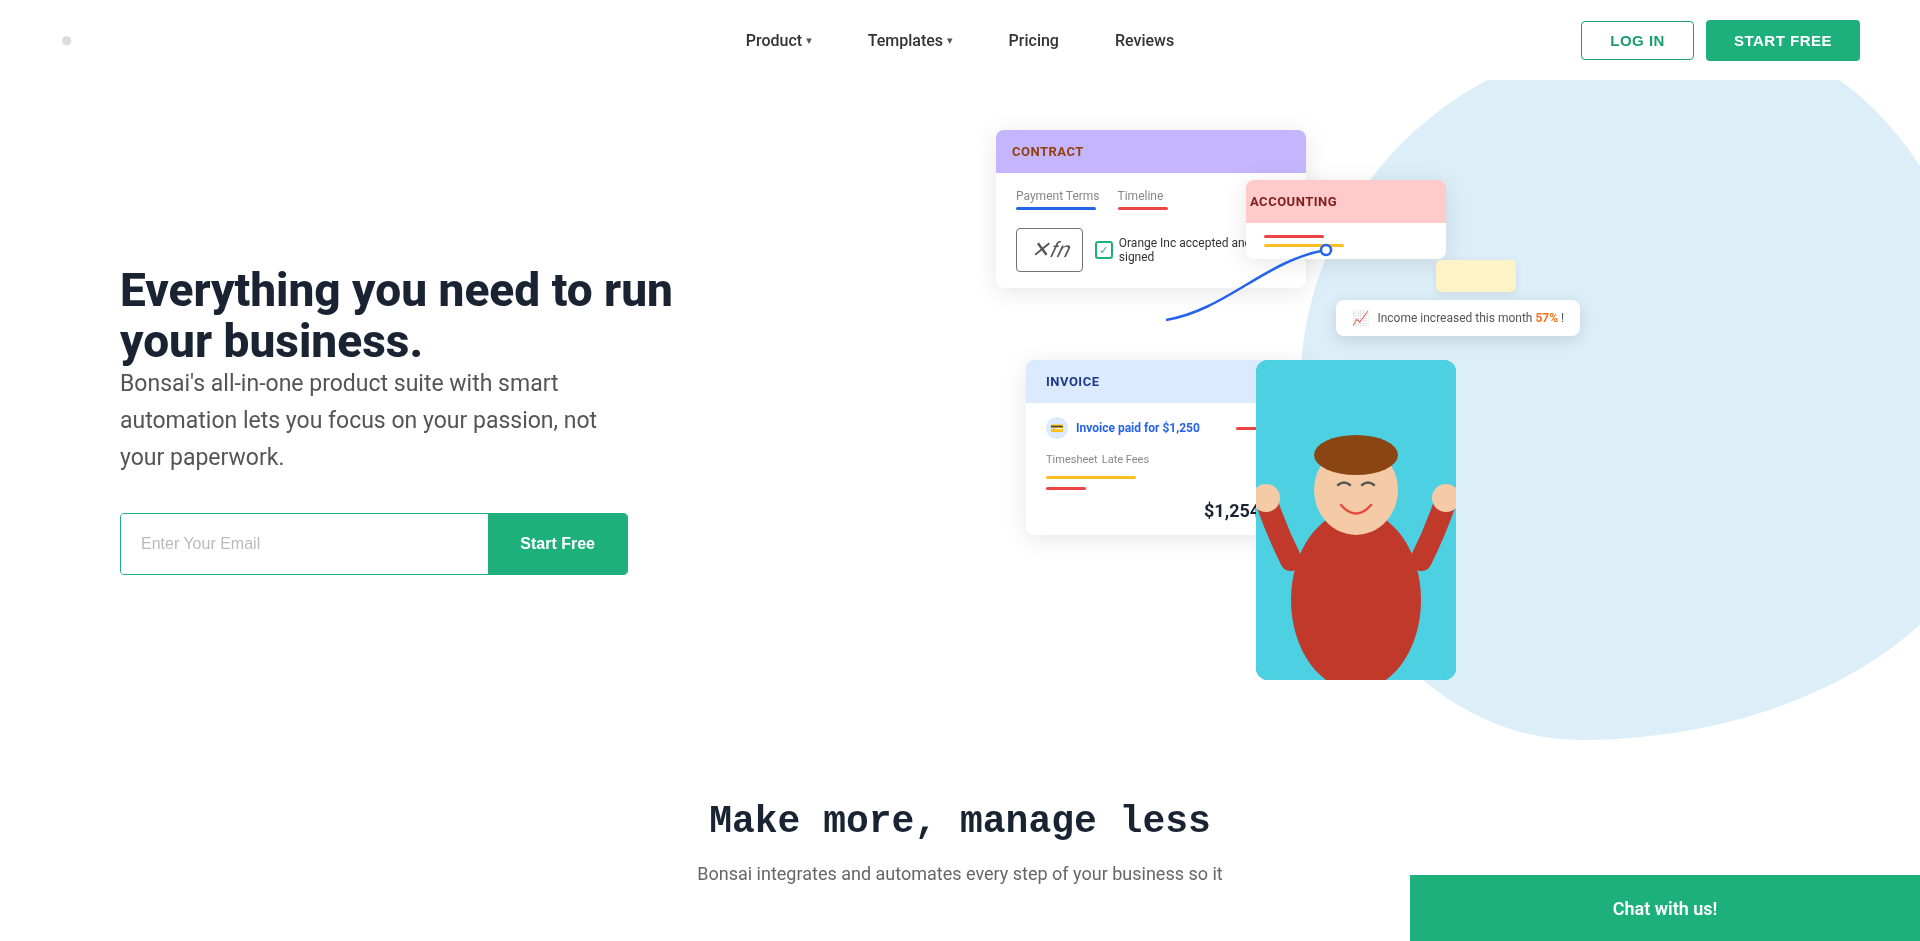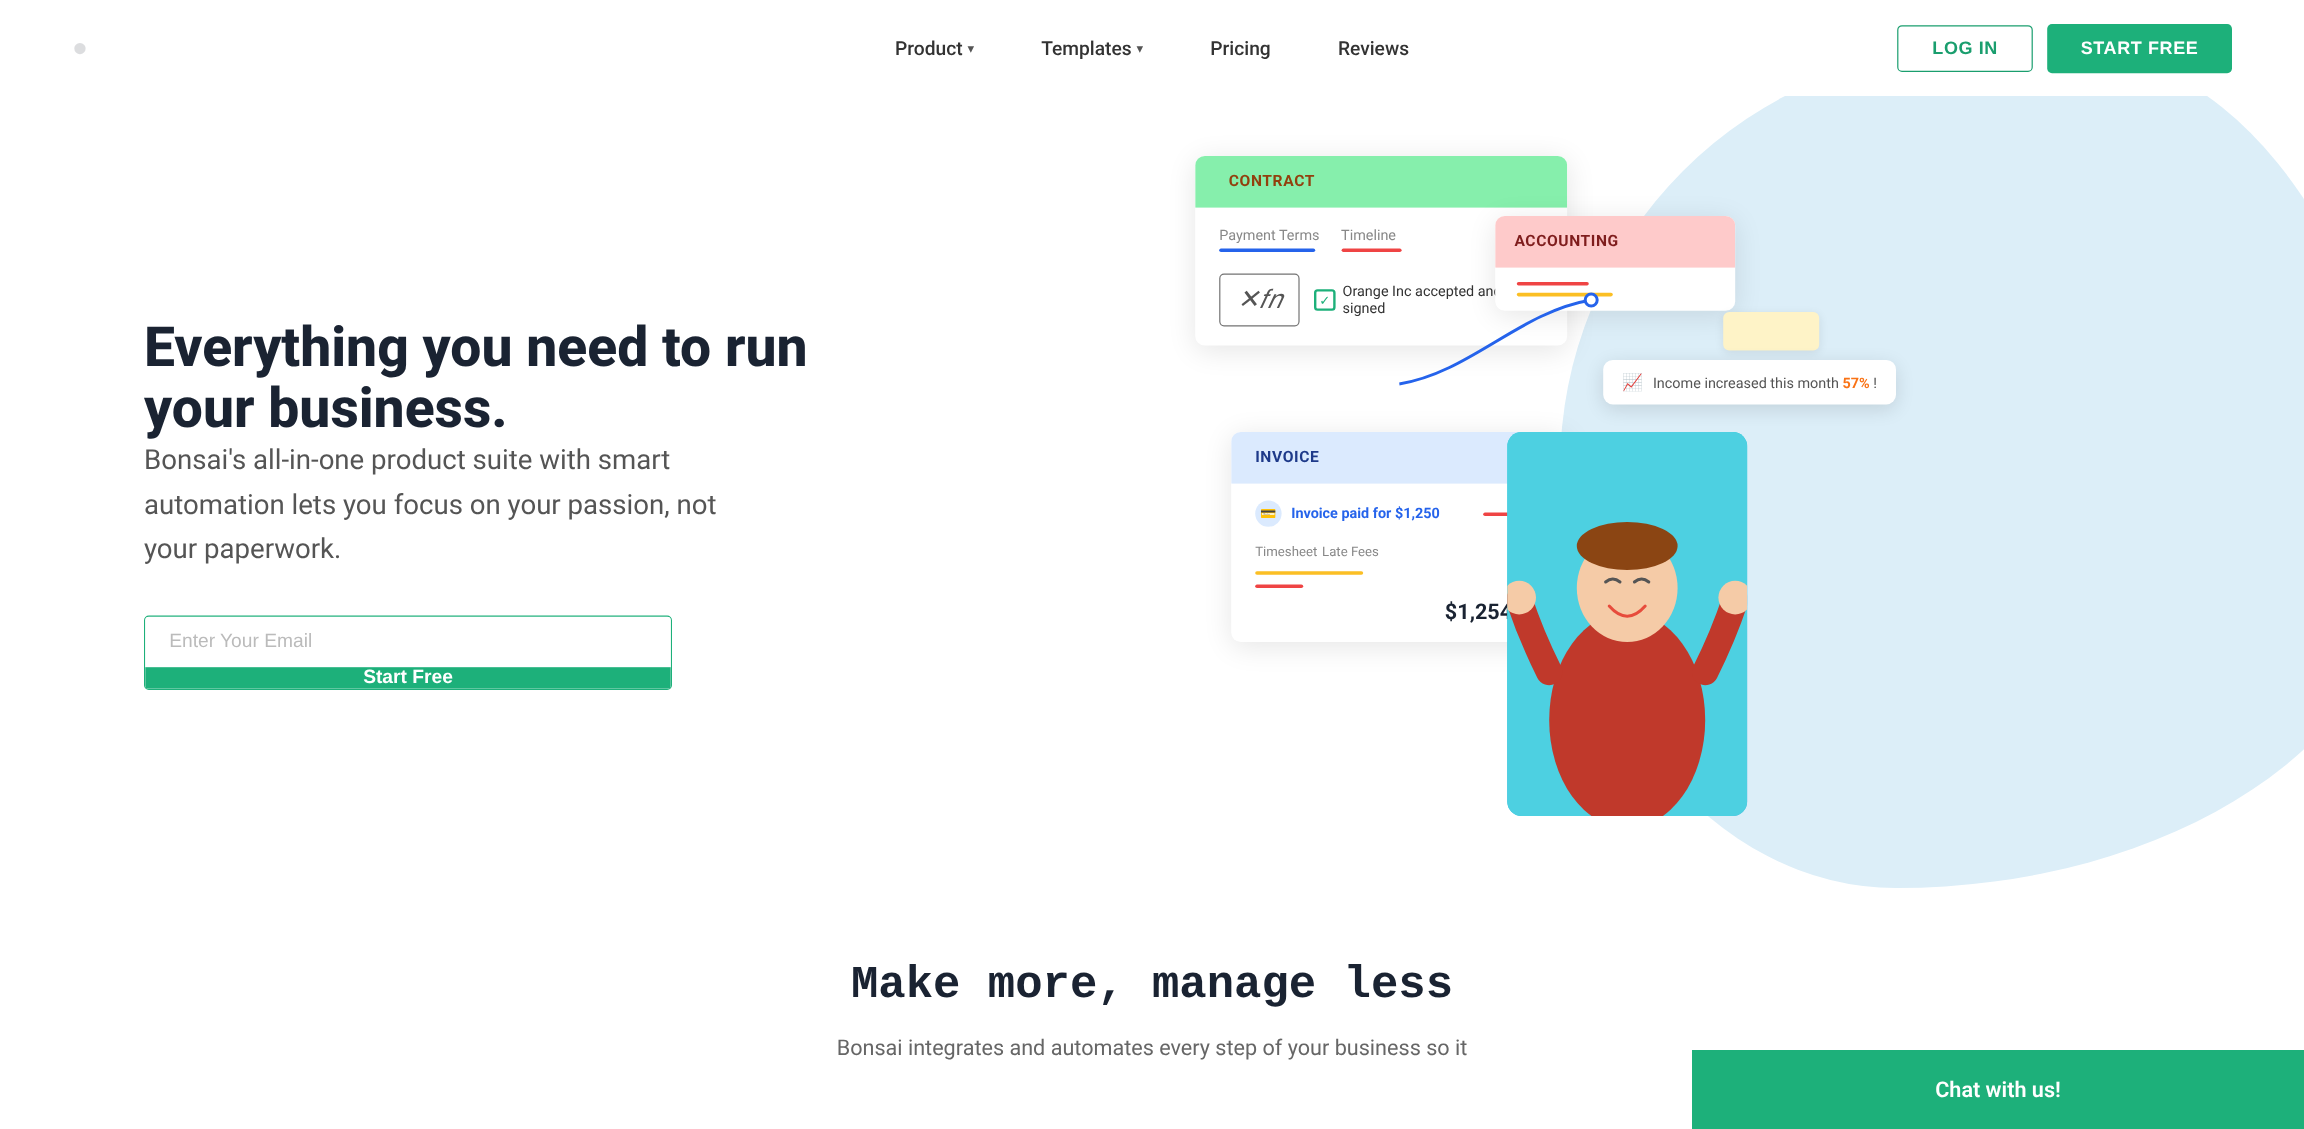--- a/index.html
+++ b/index.html
@@ -93,26 +93,25 @@
     }
     .hero-subtitle {
       font-size: 23px;
       color: #555;
       line-height: 1.6;
       max-width: 500px;
       margin-bottom: 36px;
     }
     .hero-cta {
       display: flex;
-      width: 440px;
+      width: 508px;
       height: 62px;
       border: 1.5px solid #1db07a;
       border-radius: 4px;
       overflow: hidden;
-      flex-direction: column;
     }
     .hero-email-input {
       flex: 1;
       border: none;
       outline: none;
       padding: 0 20px;
       font-size: 16px;
       color: #999;
       background: #fff;
     }
@@ -162,22 +161,22 @@
       position: absolute;
     }
     .card-contract {
       top: 10px;
       left: 0;
       width: 310px;
       padding: 0;
       overflow: hidden;
     }
     .card-contract-header {
-      background: #86efac;
-      padding: 14px 28px;
+      background: #c4b5fd;
+      padding: 14px 16px;
       font-size: 13px;
       font-weight: 700;
       color: #92400e;
       letter-spacing: 0.5px;
     }
     .card-contract-body {
       padding: 16px 20px;
     }
     .card-contract-fields {
       display: flex;
@@ -230,21 +229,21 @@
     
     .card-accounting {
       top: 60px;
       left: 250px;
       width: 200px;
       padding: 0;
       overflow: hidden;
     }
     .card-accounting-header {
       background: #fecaca;
-      padding: 14px 16px;
+      padding: 14px 4px;
       font-size: 13px;
       font-weight: 700;
       color: #7f1d1d;
       letter-spacing: 0.5px;
     }
     .card-accounting-body {
       padding: 12px 18px;
     }
     .acct-line {
       height: 3px;

